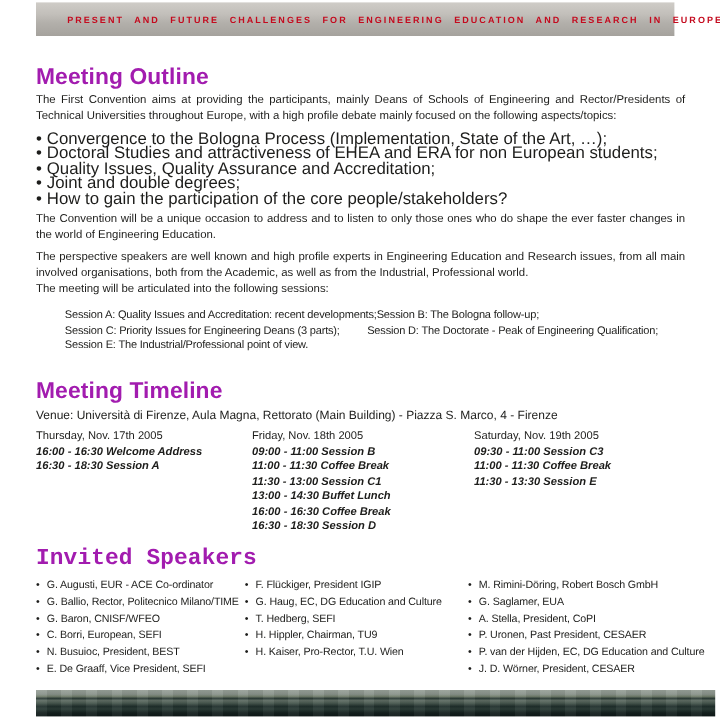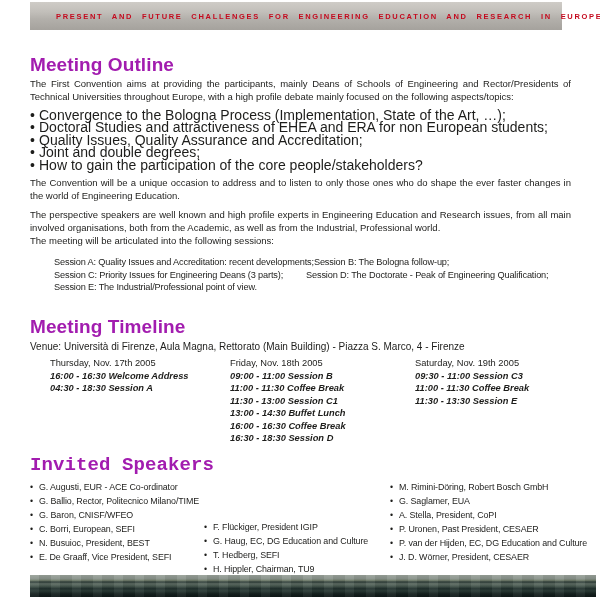--- a/index.html
+++ b/index.html
@@ -33,30 +33,30 @@
   .mt5 { margin-top:5px; } .mt6 { margin-top:6px; }
 
   .sessions { margin-top:9px; font-size:9.2px; line-height:12.6px; letter-spacing:-0.15px; }
   .session-row { display:flex;margin-left:24px; }
   .session-left { flex:0 0 252px; white-space:nowrap; }
   .session-right { flex:1; white-space:nowrap; }
 
   .timeline-heading { margin-top:24px; }
   .venue { font-size:10px; line-height:13px; margin-top:5px; }
 
-  .days { display:flex; margin-top:4px;margin-left:20px; }
+  .days { display:flex; margin-top:4px; }
   .day { font-size:9.3px; }
   .day-1 { flex:0 0 180px; } .day-2 { flex:0 0 185px; } .day-3 { flex:1; }
   .day-title { line-height:13px; white-space:nowrap; }
   .slot { font-style:italic; line-height:12.5px; white-space:nowrap;font-weight:bold; }
 
   .speakers-heading { margin-top:12px;font-family:Liberation Mono, monospace; }
   .speaker-cols { display:flex; margin-top:6px; }
   .speaker-col { font-size:8.9px; letter-spacing:-0.1px; }
-  .col-1 { flex:0 0 174px; } .col-2 { flex:0 0 186px;margin-top:40px; } .col-3 { flex:1; }
+  .col-1 { flex:0 0 174px; } .col-2 { flex:0 0 186px; } .col-3 { flex:1; }
   .speaker { line-height:14px; padding-left:9px; position:relative; white-space:nowrap; }
   .speaker::before { content:"•"; position:absolute; left:0; top:0; }
 
   
   .bottom-strip {
     position:absolute; left:30px; top:575px; width:566px; height:22px;
     background:
       repeating-linear-gradient(90deg, rgba(255,255,255,0.05) 0 9px, rgba(0,0,0,0.06) 9px 21px),
       linear-gradient(180deg,#9aa29a 0%,#8a948c 16%,#75816f 24%,#2e3d38 32%,#5f6d64 40%,#48584f 50%,#202f2c 62%,#2a3b36 72%,#15211f 86%,#0e1817 100%);
   }
@@ -102,21 +102,21 @@
       </div>
     </div>
 
     <h2 class="section-heading timeline-heading">Meeting Timeline</h2>
     <p class="venue">Venue: Università di Firenze, Aula Magna, Rettorato (Main Building) - Piazza S. Marco, 4 - Firenze</p>
 
     <div class="days">
       <div class="day day-1">
         <div class="day-title">Thursday, Nov. 17th 2005</div>
         <div class="slot">16:00 - 16:30 Welcome Address</div>
-        <div class="slot">04:30 - 18:30 Session A</div>
+        <div class="slot">16:30 - 18:30 Session A</div>
       </div>
       <div class="day day-2">
         <div class="day-title">Friday, Nov. 18th 2005</div>
         <div class="slot">09:00 - 11:00 Session B</div>
         <div class="slot">11:00 - 11:30 Coffee Break</div>
         <div class="slot">11:30 - 13:00 Session C1</div>
         <div class="slot">13:00 - 14:30 Buffet Lunch</div>
         <div class="slot">16:00 - 16:30 Coffee Break</div>
         <div class="slot">16:30 - 18:30 Session D</div>
       </div>

